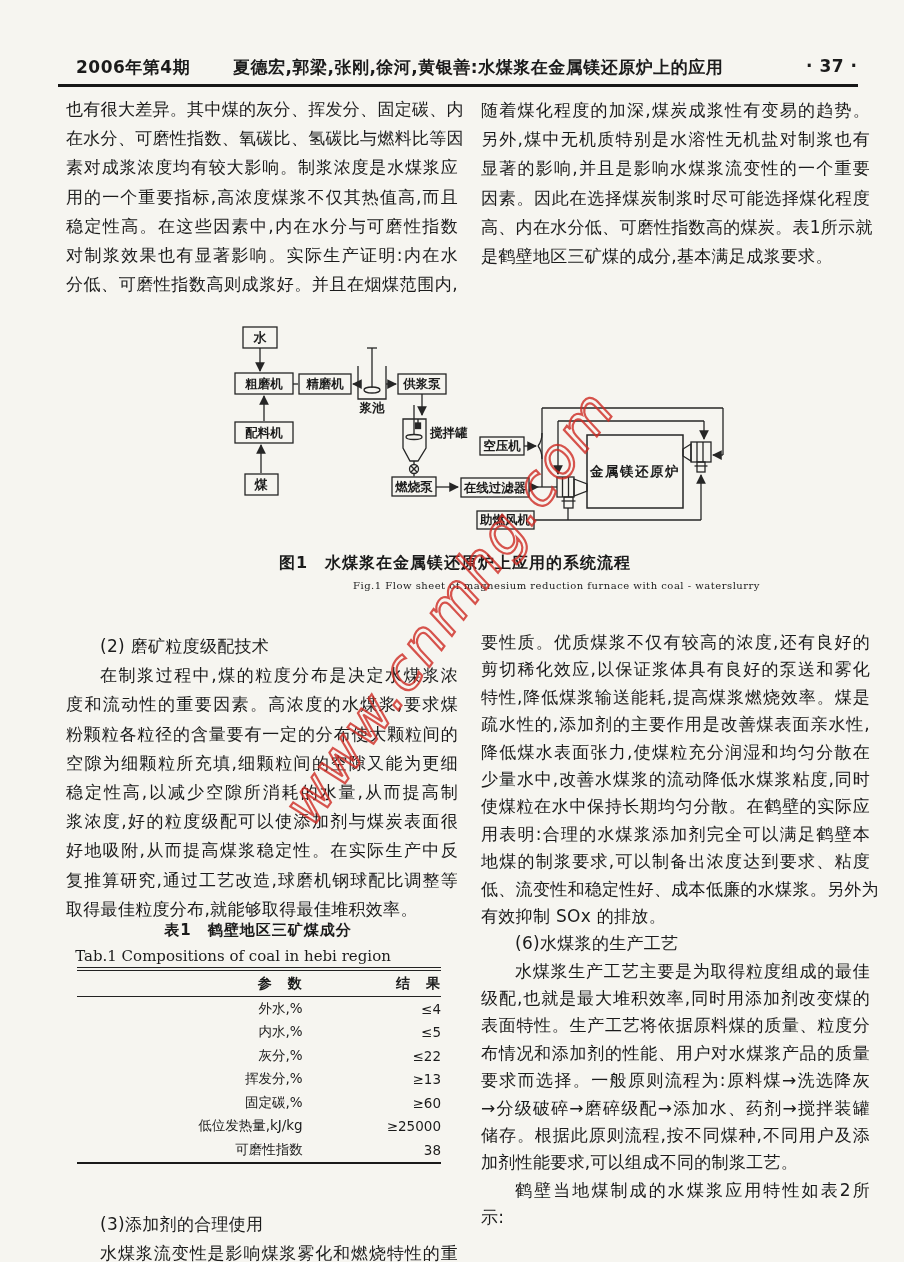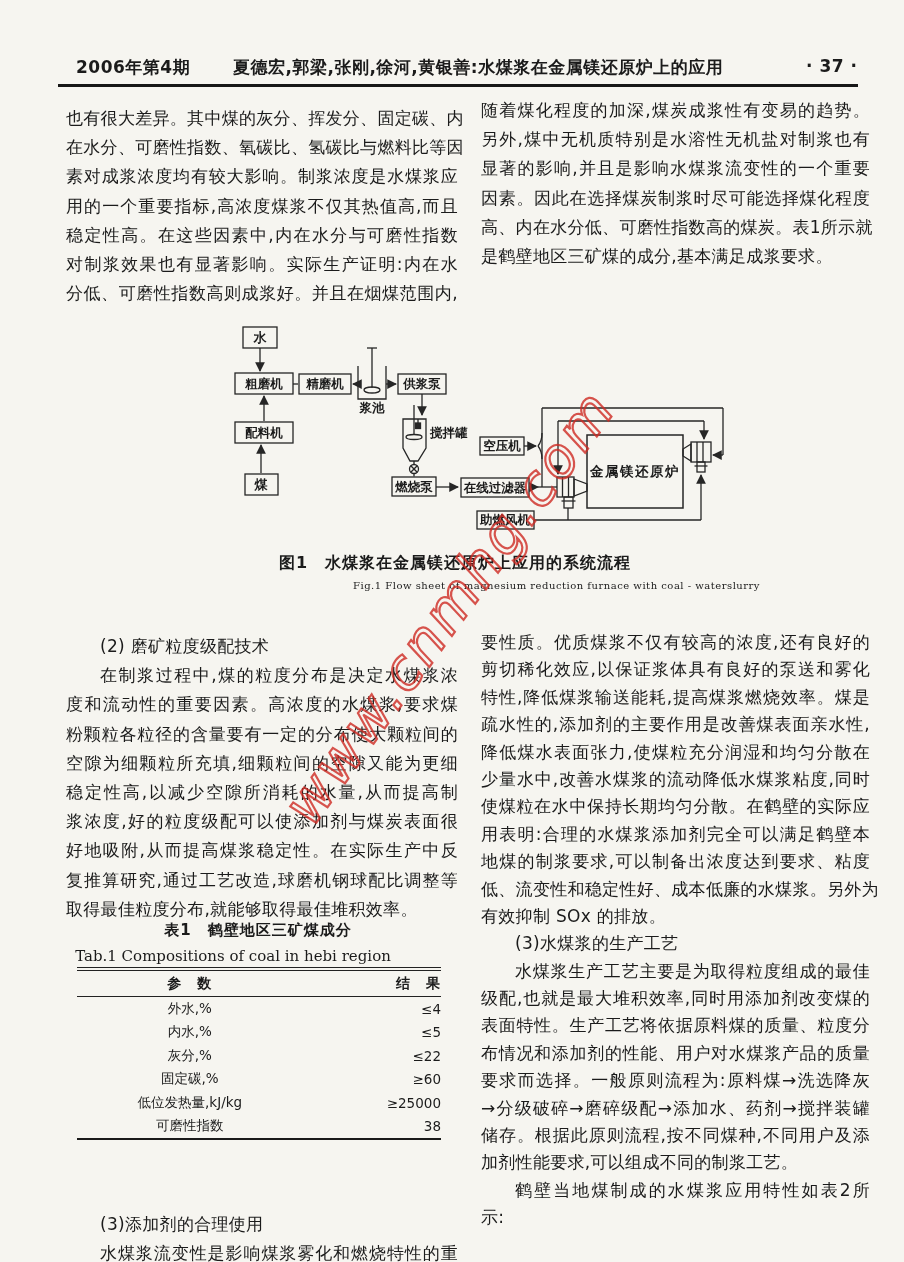--- a/index.html
+++ b/index.html
@@ -27,34 +27,34 @@
   .capcn{font-size:16px;font-weight:bold;letter-spacing:1px;text-align:center}
   .capen{font-family:"DejaVu Serif","Liberation Serif",serif;font-size:10px;text-align:right;letter-spacing:.5px}
   
   .t1cn{font-size:15px;font-weight:bold;letter-spacing:1px;text-align:center}
   .t1en{font-family:"DejaVu Serif","Liberation Serif",serif;font-size:15px;text-align:center}
   .tbl{border-top:1.5px solid #222;border-bottom:2.5px solid #1a1a1a}
   .tbl .dbl{height:2px;border-bottom:1px solid #222}
   .trow{display:flex;align-items:center}
   .thead{height:25px;border-bottom:1.2px solid #222;font-weight:bold}
   .tbody .trow{height:23.5px}
-  .tc1{width:62%;text-align:center;font-size:13.5px}
+  .tc1{width:62%;text-align:right;font-size:13.5px}
   .tc2{width:38%;text-align:right;font-size:13.5px}
   .thead .tc1,.thead .tc2{font-size:14px;letter-spacing:1px}
   svg text{font-family:"DejaVu Sans","Liberation Sans",sans-serif}
 </style>
 </head>
 <body>
 
 <div class="abs hdr" style="left:76px;top:56px">2006年第4期</div>
 <div class="abs hdr" style="left:233px;top:56px">夏德宏,郭梁,张刚,徐河,黄银善:水煤浆在金属镁还原炉上的应用</div>
 <div class="abs hdr" style="left:806px;top:56px">· 37 ·</div>
 <div class="abs hrule" style="left:58px;top:84px;width:800px"></div>
 
-<div class="col b29" style="left:66px;top:104px;width:392px">
+<div class="col b29" style="left:66px;top:95px;width:392px">
     <div class="line">也有很大差异。其中煤的灰分、挥发分、固定碳、内</div>
     <div class="line">在水分、可磨性指数、氧碳比、氢碳比与燃料比等因</div>
     <div class="line">素对成浆浓度均有较大影响。制浆浓度是水煤浆应</div>
     <div class="line">用的一个重要指标,高浓度煤浆不仅其热值高,而且</div>
     <div class="line">稳定性高。在这些因素中,内在水分与可磨性指数</div>
     <div class="line">对制浆效果也有显著影响。实际生产证明:内在水</div>
     <div class="line">分低、可磨性指数高则成浆好。并且在烟煤范围内,</div>
   </div>
 <div class="col b29" style="left:481px;top:96px;width:389px">
     <div class="line">随着煤化程度的加深,煤炭成浆性有变易的趋势。</div>
@@ -214,20 +214,24 @@
     </div>
       <div class="trow">
       <div class="tc1">内水,%</div>
       <div class="tc2">≤5</div>
     </div>
       <div class="trow">
       <div class="tc1">灰分,%</div>
       <div class="tc2">≤22</div>
     </div>
       <div class="trow">
+      <div class="tc1">挥发分,%</div>
+      <div class="tc2">≥13</div>
+    </div>
+      <div class="trow">
       <div class="tc1">固定碳,%</div>
       <div class="tc2">≥60</div>
     </div>
       <div class="trow">
       <div class="tc1">低位发热量,kJ/kg</div>
       <div class="tc2">≥25000</div>
     </div>
       <div class="trow">
       <div class="tc1">可磨性指数</div>
       <div class="tc2">38</div>
@@ -245,21 +249,21 @@
     <div class="line">剪切稀化效应,以保证浆体具有良好的泵送和雾化</div>
     <div class="line">特性,降低煤浆输送能耗,提高煤浆燃烧效率。煤是</div>
     <div class="line">疏水性的,添加剂的主要作用是改善煤表面亲水性,</div>
     <div class="line">降低煤水表面张力,使煤粒充分润湿和均匀分散在</div>
     <div class="line">少量水中,改善水煤浆的流动降低水煤浆粘度,同时</div>
     <div class="line">使煤粒在水中保持长期均匀分散。在鹤壁的实际应</div>
     <div class="line">用表明:合理的水煤浆添加剂完全可以满足鹤壁本</div>
     <div class="line">地煤的制浆要求,可以制备出浓度达到要求、粘度</div>
     <div class="line">低、流变性和稳定性好、成本低廉的水煤浆。另外为</div>
     <div class="line end">有效抑制 SOx 的排放。</div>
-    <div class="line ind end">(3)水煤浆的生产工艺</div>
+    <div class="line ind end">(6)水煤浆的生产工艺</div>
     <div class="line ind">水煤浆生产工艺主要是为取得粒度组成的最佳</div>
     <div class="line">级配,也就是最大堆积效率,同时用添加剂改变煤的</div>
     <div class="line">表面特性。生产工艺将依据原料煤的质量、粒度分</div>
     <div class="line">布情况和添加剂的性能、用户对水煤浆产品的质量</div>
     <div class="line">要求而选择。一般原则流程为:原料煤→洗选降灰</div>
     <div class="line">→分级破碎→磨碎级配→添加水、药剂→搅拌装罐</div>
     <div class="line">储存。根据此原则流程,按不同煤种,不同用户及添</div>
     <div class="line end">加剂性能要求,可以组成不同的制浆工艺。</div>
     <div class="line ind">鹤壁当地煤制成的水煤浆应用特性如表2所</div>
     <div class="line end">示:</div>

